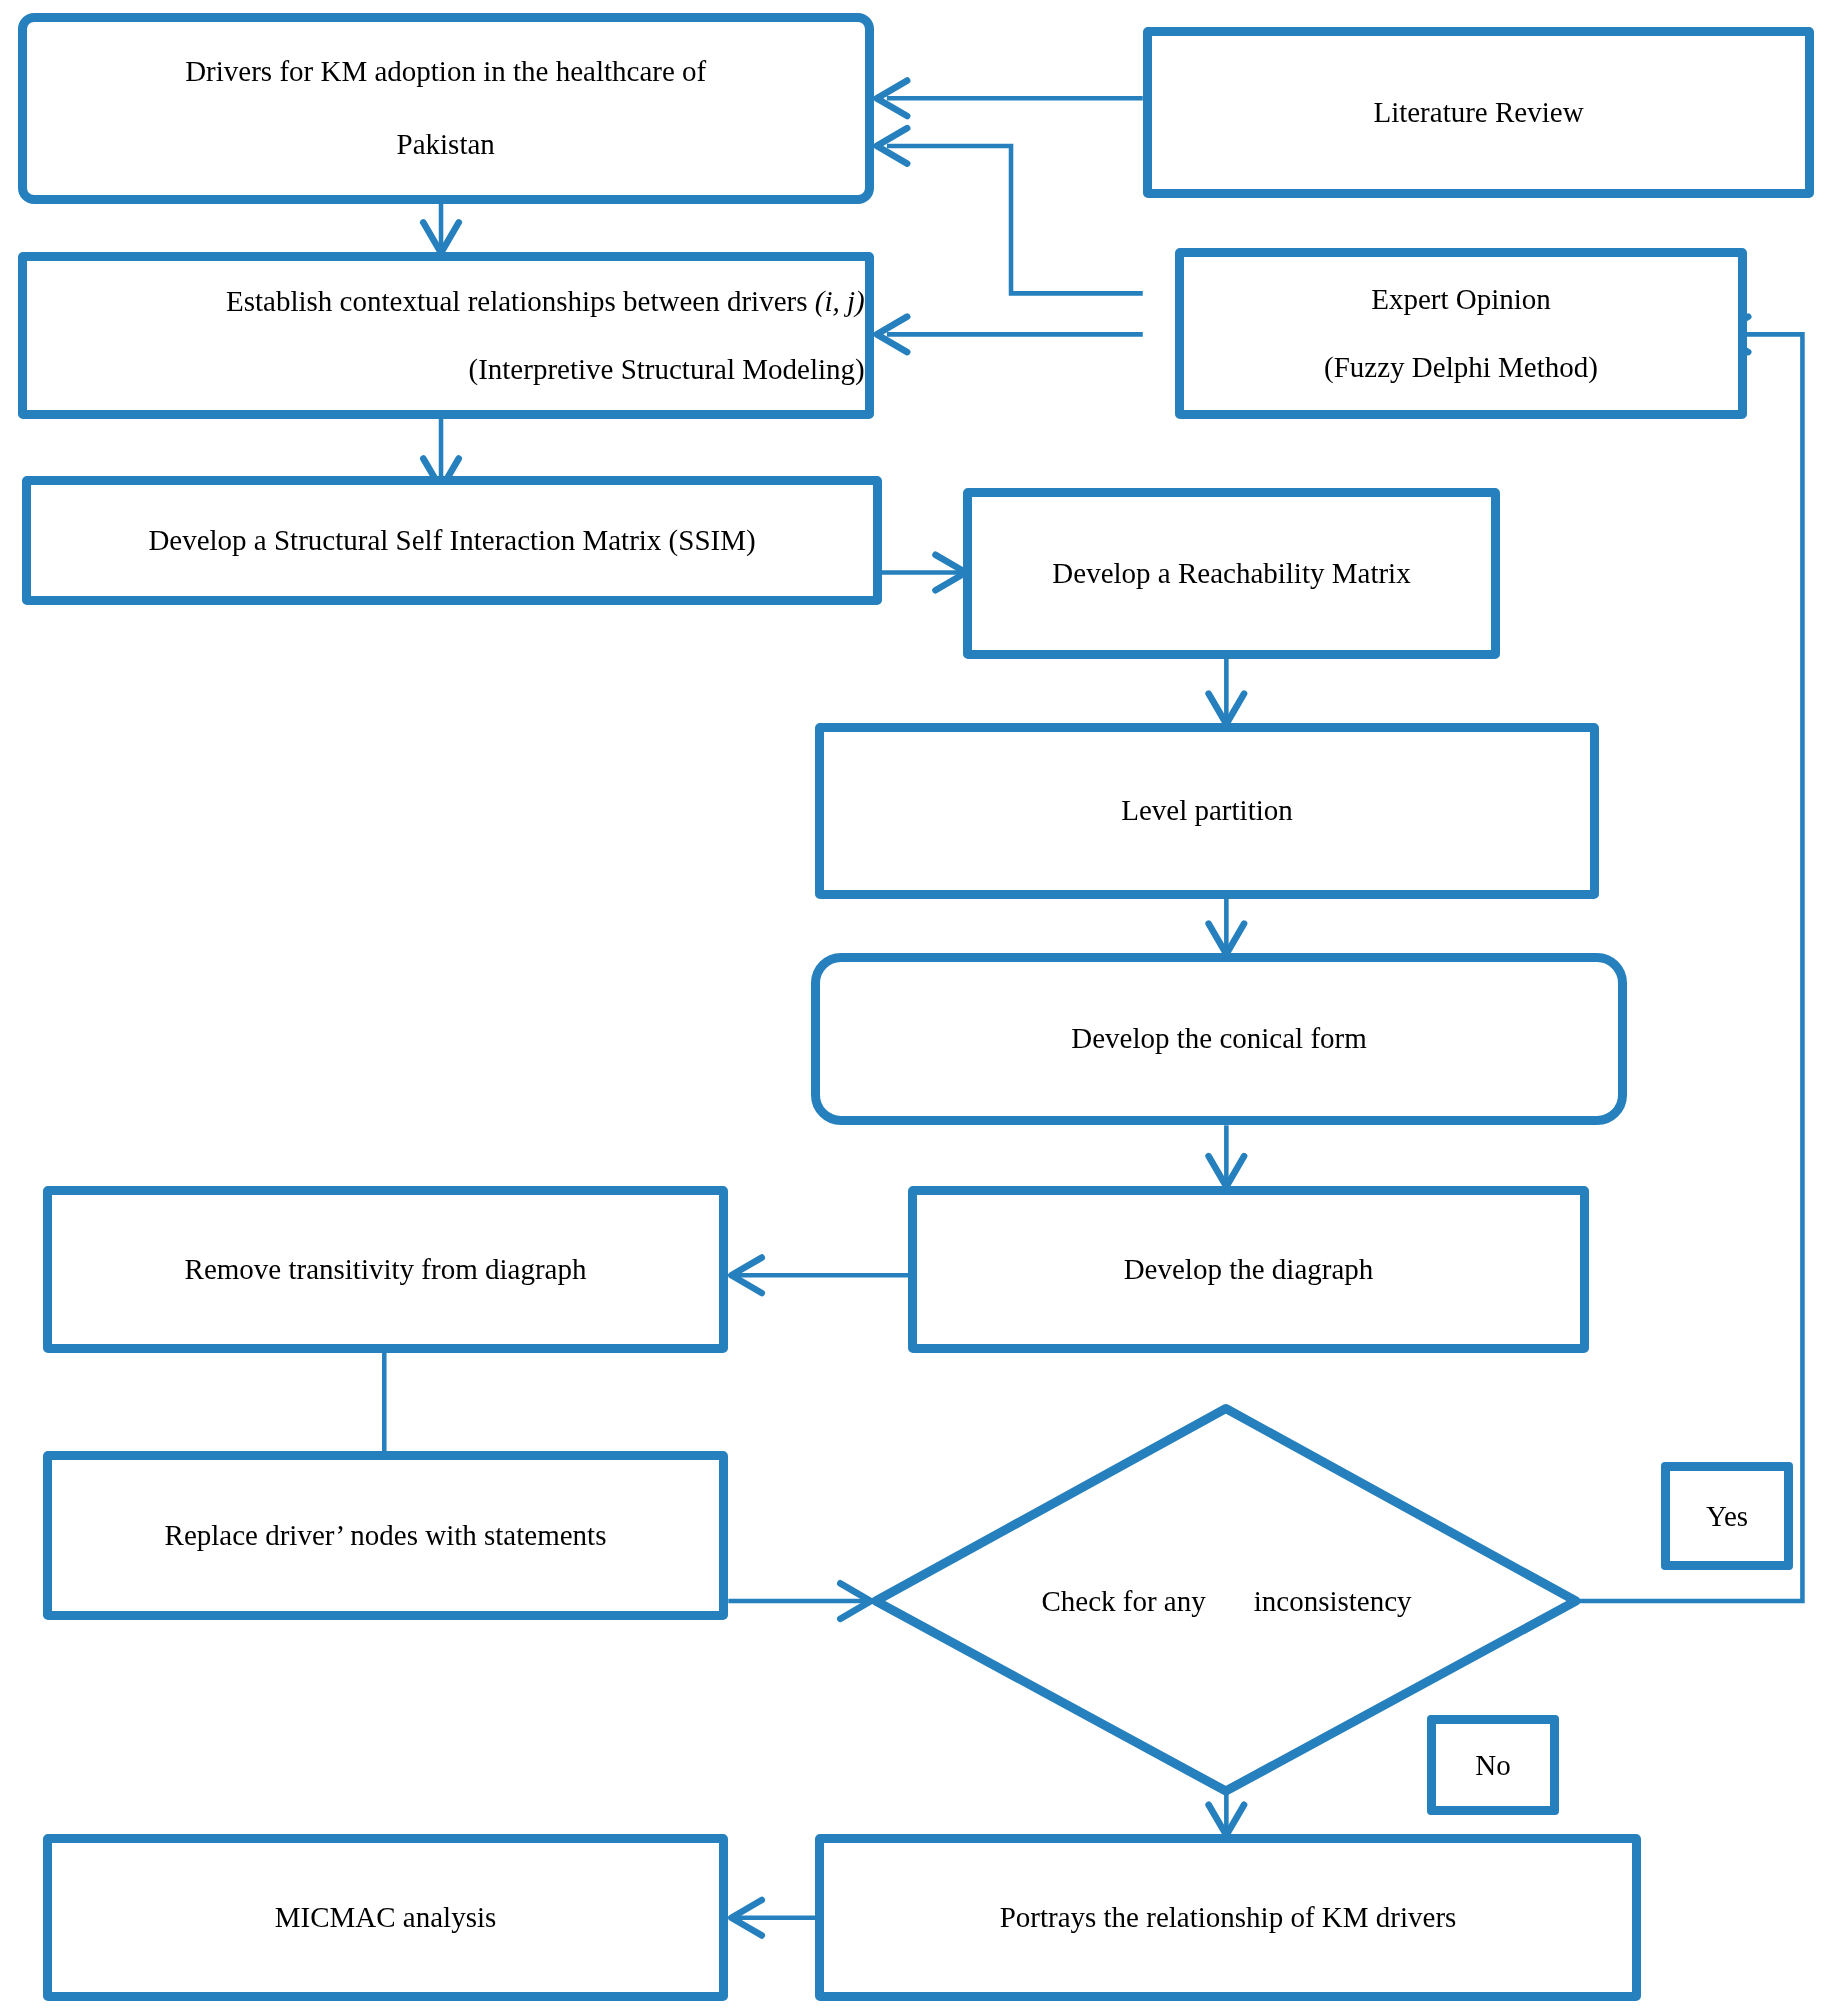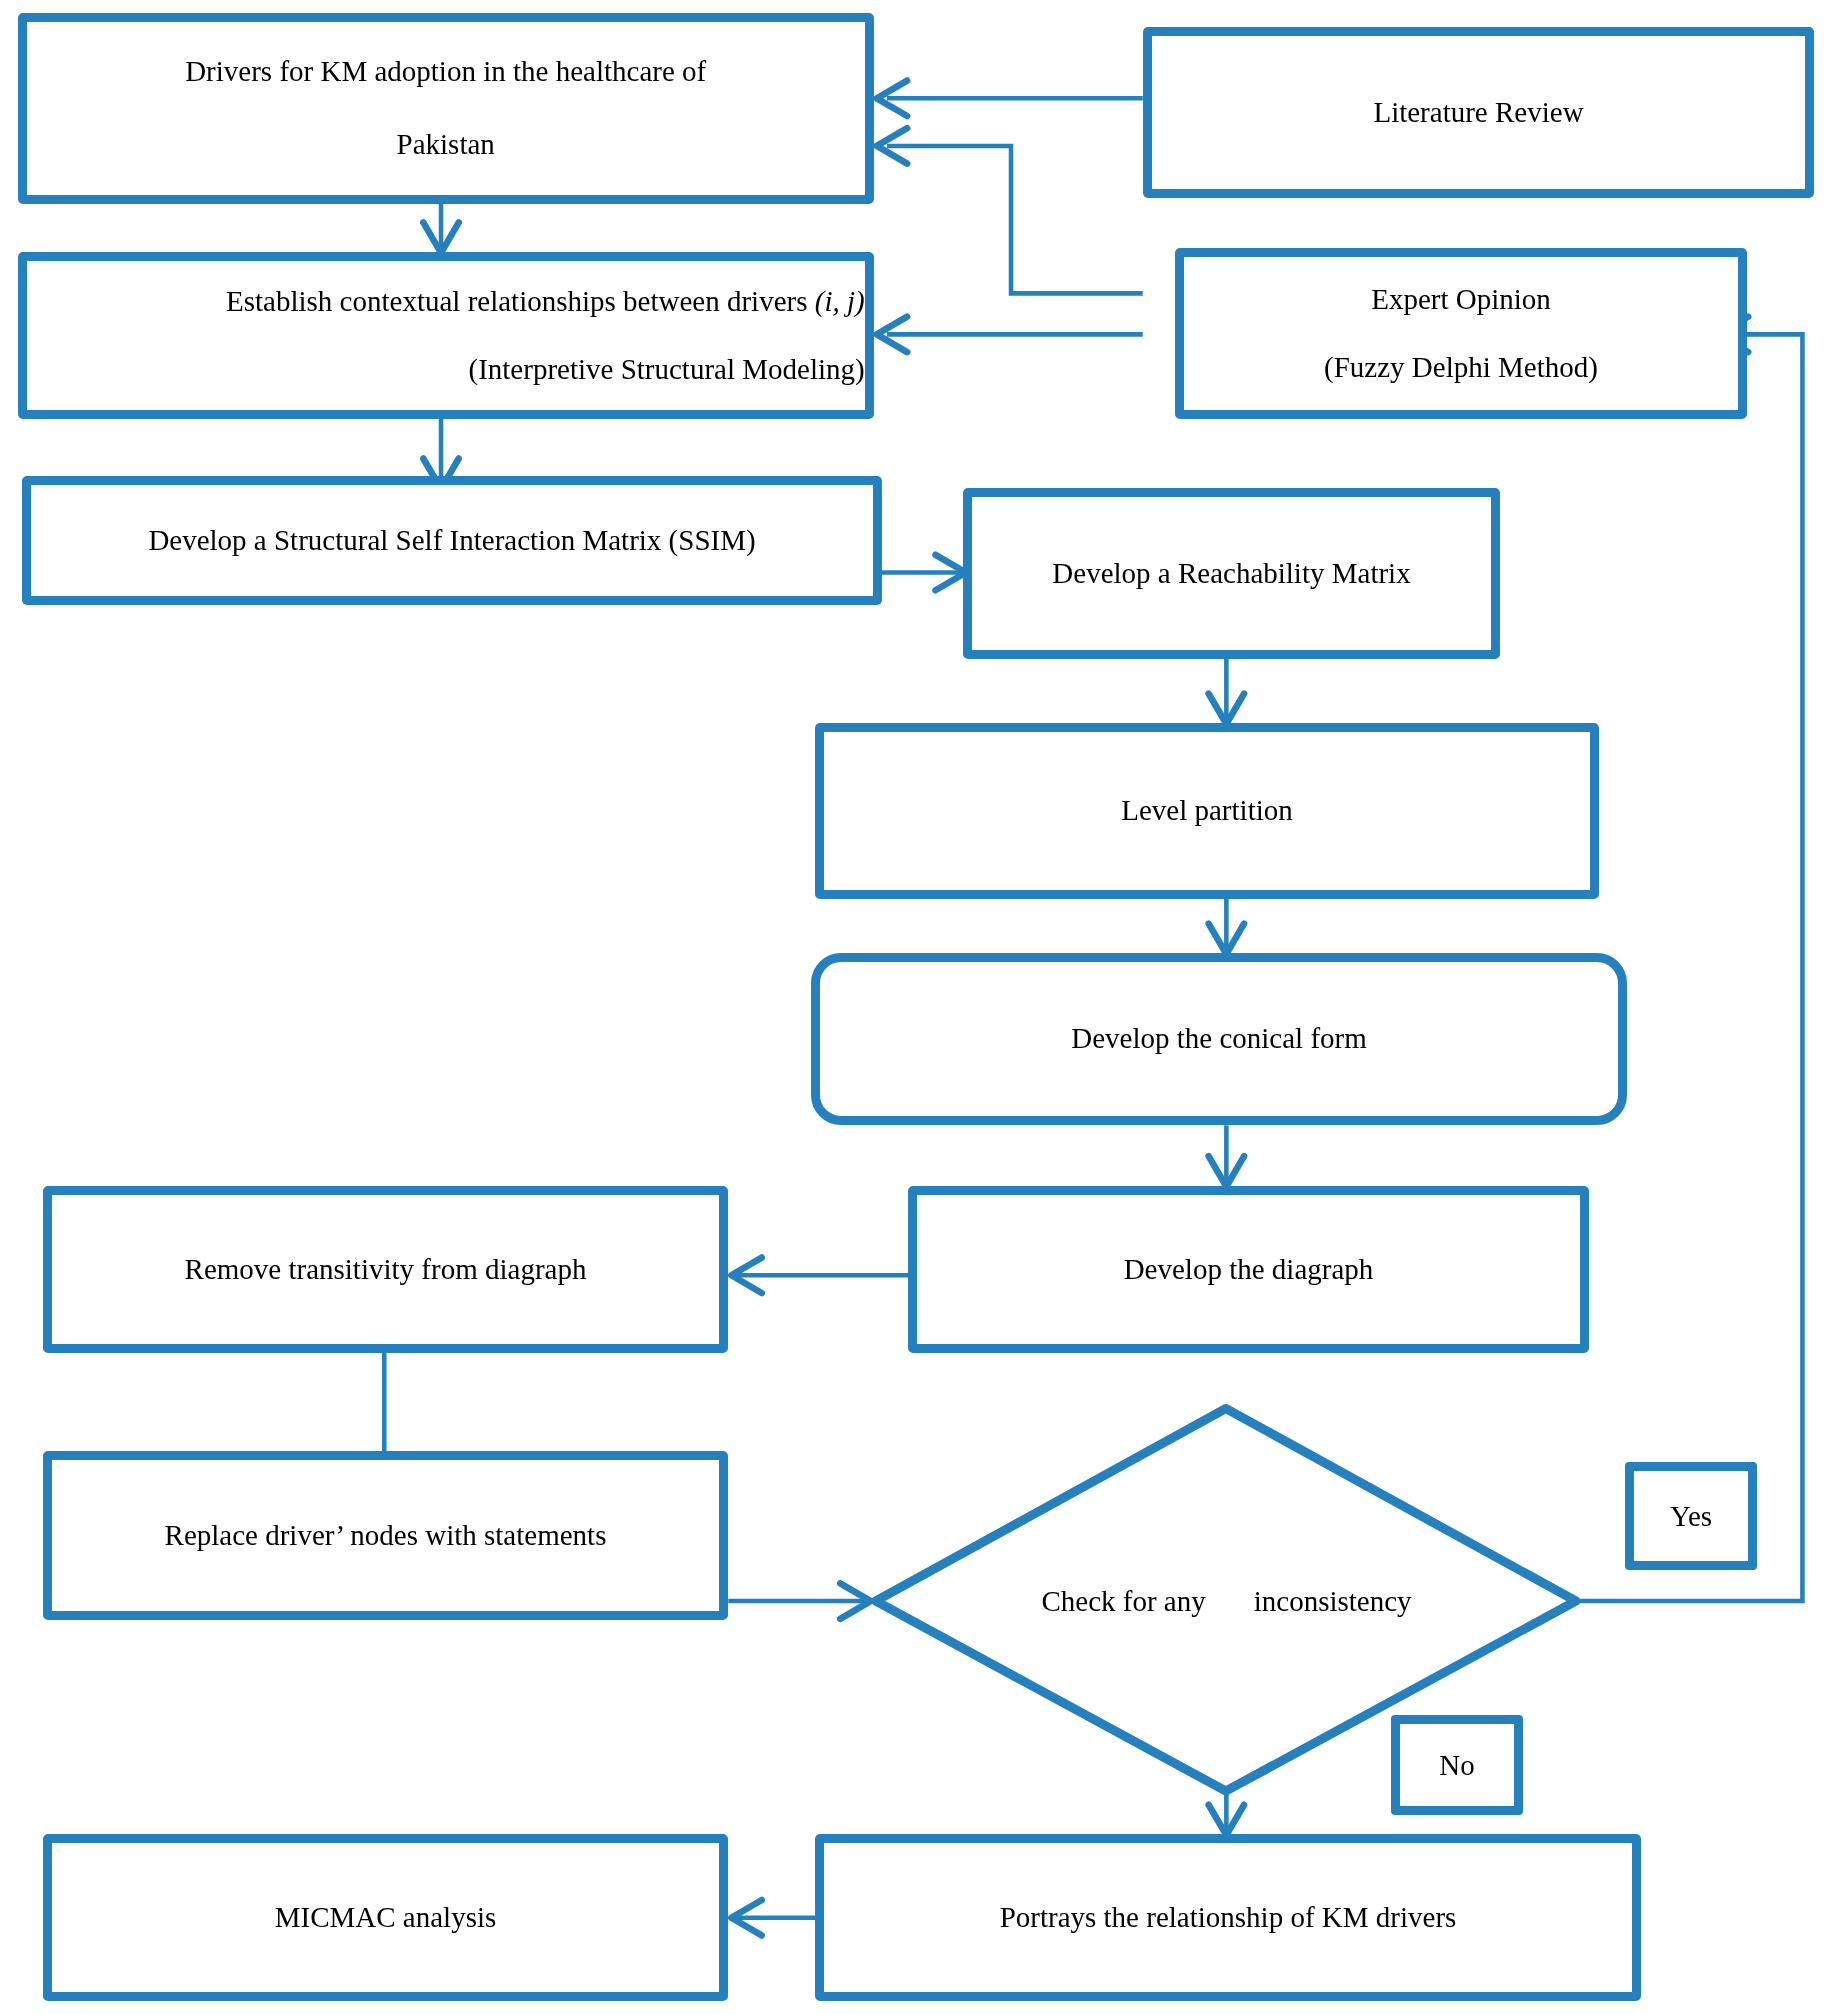--- a/index.html
+++ b/index.html
@@ -54,20 +54,21 @@
   .small-box {
     position: absolute;
     box-sizing: border-box;
     border: 9px solid #2580BD;
     border-radius: 4px;
     background: #FFFFFF;
     display: flex;
     align-items: center;
     justify-content: center;
     font-size: 29px;
+    margin-left: 36px;
   }
   .stroke-line {
     fill: none;
     stroke: #2580BD;
     stroke-width: 9;
   }
   .chevron {
     fill: none;
     stroke: #2580BD;
     stroke-width: 13;
@@ -116,21 +117,21 @@
     <path class="chevron" d="M 835 905 L 870 965 L 905 905"></path>
     <path class="chevron" d="M 2385 1369 L 2420 1429 L 2455 1369"></path>
     <path class="chevron" d="M 2385 1823 L 2420 1883 L 2455 1823"></path>
     <path class="chevron" d="M 2385 2282 L 2420 2342 L 2455 2282"></path>
     <path class="chevron" d="M 723 2937 L 758 2997 L 793 2937"></path>
     <path class="chevron" d="M 2385 3562 L 2420 3622 L 2455 3562"></path>
 
     <polygon class="diamond-shape" points="2419,2780 3110,3160 2419,3535 1728,3160"></polygon>
   </svg>
 
-  <div class="box" style="left:17.7px; top:12.7px; width:856px; height:191px;">
+  <div class="box" style="left:17.7px; top:12.7px; width:856px; height:191px;border-radius:16px;">
     <div class="line">Drivers for KM adoption in the healthcare of</div>
     <div class="line">Pakistan</div>
   </div>
 
   <div class="box" style="left:1143px; top:10px; width:671px; height:171px;margin-top:17px;">
     <div class="line">Literature Review</div>
   </div>
 
   <div class="box" style="left:17.7px; top:252px; width:856px; height:167px; gap:35px;align-items:flex-end;">
     <div class="line"><span>Establish contextual relationships between drivers </span><span class="italic">(i, j)</span></div>

